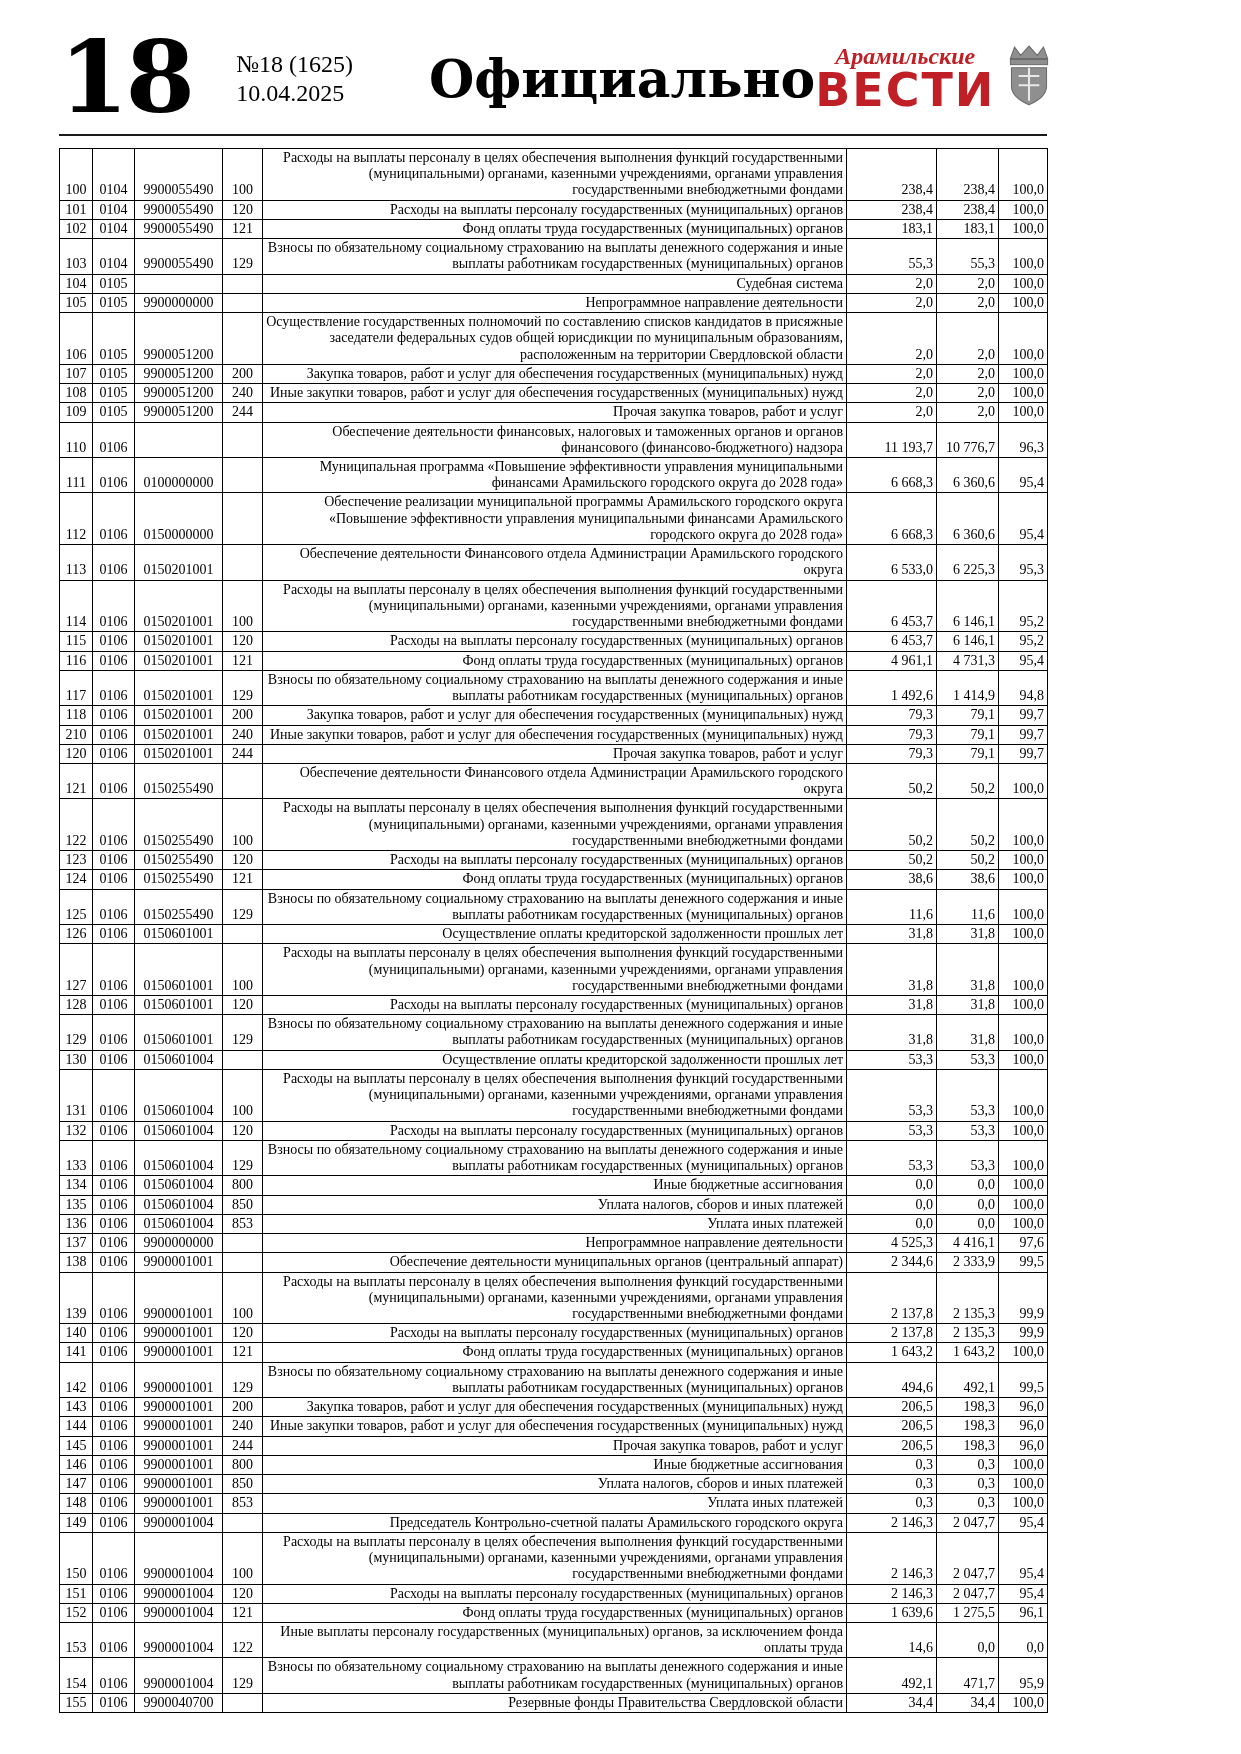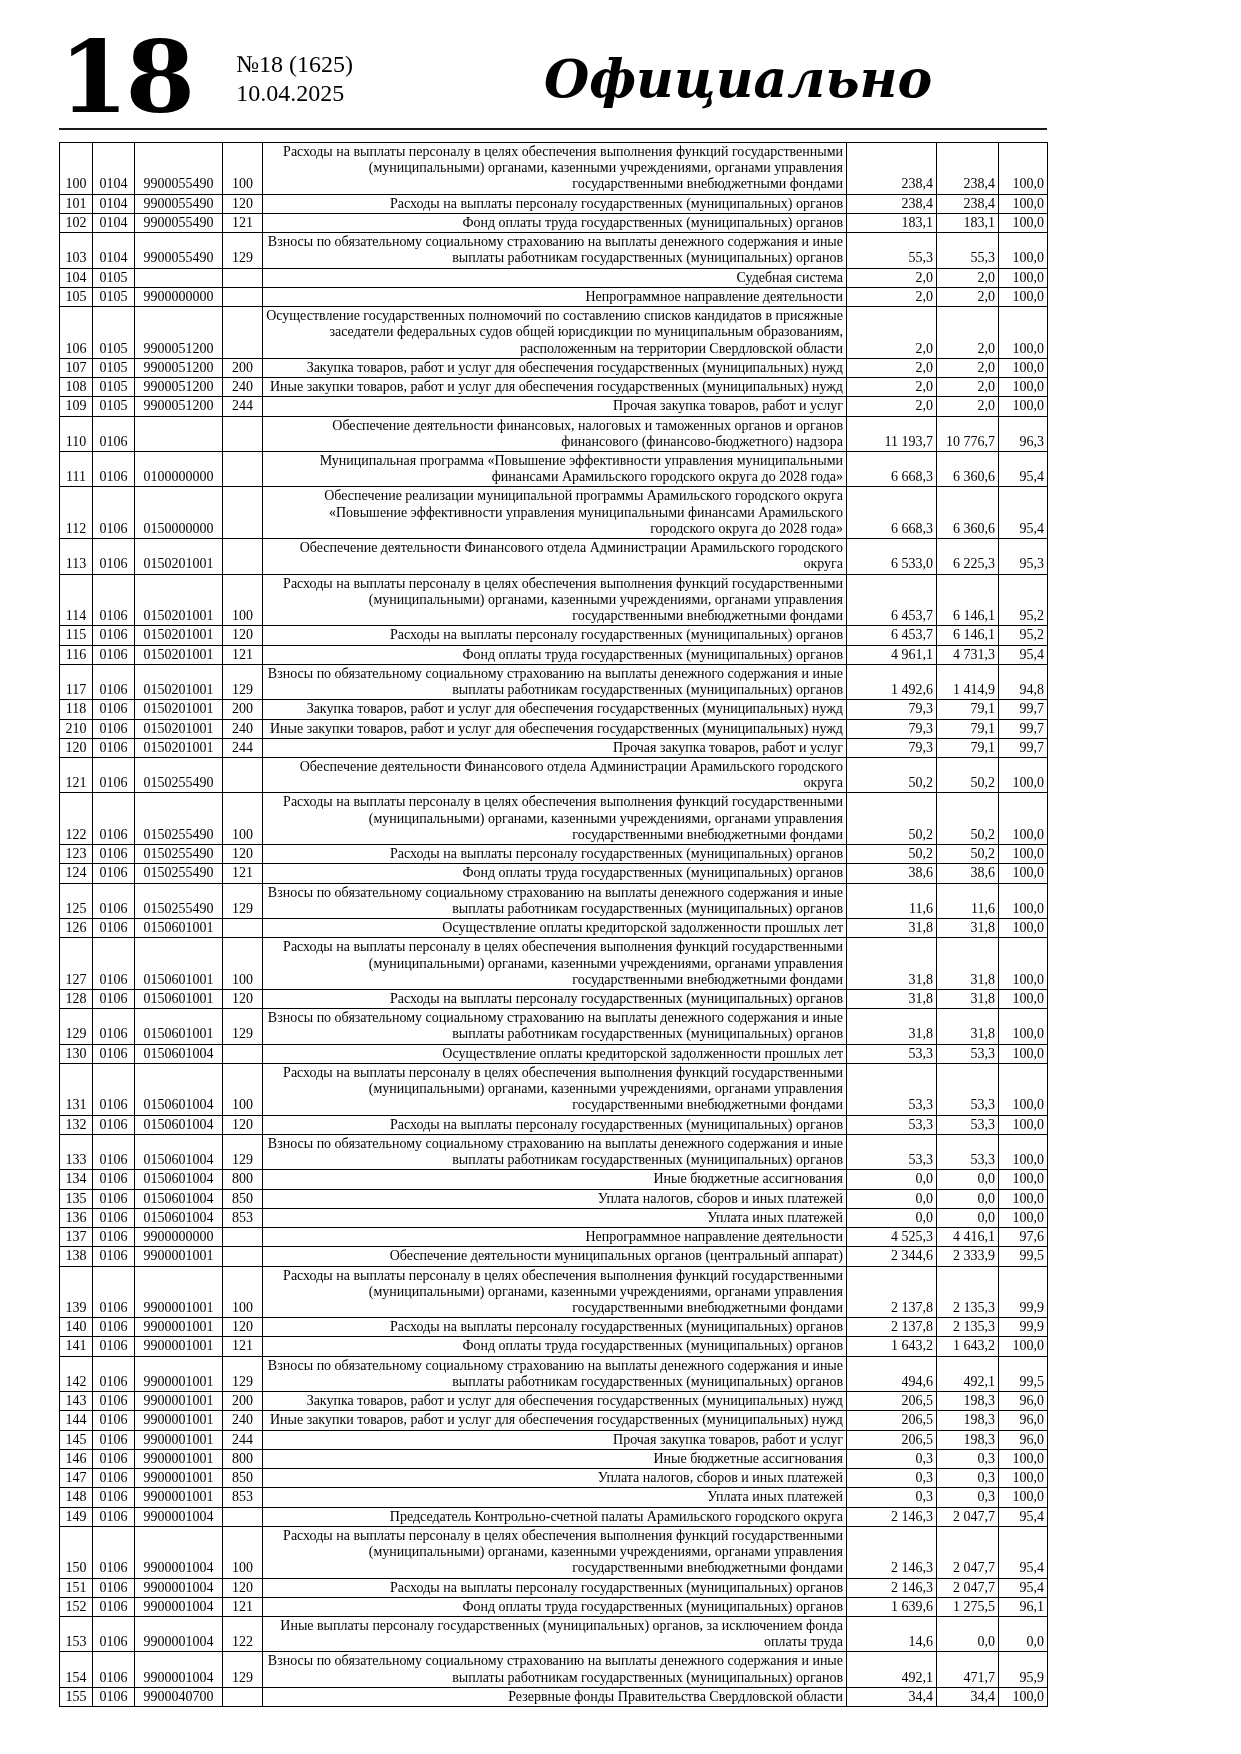--- a/index.html
+++ b/index.html
@@ -14,40 +14,39 @@
   .content {
     padding: 36px 0 0 59px;
     width: 1060px;
   }
   
   .masthead {
     display: flex;
     align-items: flex-start;
     width: 988px;
     border-bottom: 2px solid #1a1a1a;
-    padding-bottom: 10px;
+    padding-bottom: 16px;
   }
   .pagenum {
     font-family: "DejaVu Serif", serif;
     font-weight: bold;
     font-size: 100px;
     line-height: 0.82;
     letter-spacing: -3px;
   }
   .issue {
     margin: 14px 16px 0 44px;
     font-size: 24px;
     line-height: 1.22;
     white-space: nowrap;
   }
   .section-title {
     flex: 1;
     text-align: center;
     font-family: "DejaVu Serif", serif;
-    font-style: italic;
     font-weight: bold;
     font-size: 52px;
     margin-top: 12px;
     padding-left: 60px;
     white-space: nowrap;
   }
   .brand {
     display: flex;
     align-items: flex-start;
     gap: 10px;
@@ -98,20 +97,34 @@
 <div class="page">
   <div class="content">
 
     <header class="masthead">
       <div class="pagenum">18</div>
       <div class="issue">
         <div class="issue-no">№18 (1625)</div>
         <div class="issue-date">10.04.2025</div>
       </div>
       <div class="section-title">Официально</div>
+      <div class="brand">
+        <div class="brand-text">
+          <div class="brand-top">Арамильские</div>
+          <div class="brand-main">ВЕСТИ</div>
+        </div>
+        <svg class="crest" viewBox="0 0 44 62" aria-hidden="true">
+          <g fill="#8f8f8f" stroke="#6b6b6b" stroke-width="1">
+            <path d="M4 14 L8 3 L14 11 L22 2 L30 11 L36 3 L40 14 Z"></path>
+            <rect x="4" y="15" width="36" height="5"></rect>
+            <path d="M5 23 h34 v18 c0 9 -8 14 -17 18 c-9 -4 -17 -9 -17 -18 z"></path>
+          </g>
+          <path d="M12 31 h20 M12 40 h20 M22 23 v32" stroke="#e9e9e9" stroke-width="2" fill="none"></path>
+        </svg>
+      </div>
     </header>
 
     <table class="budget-table">
       <colgroup>
         <col style="width:33px">
         <col style="width:42px">
         <col style="width:88px">
         <col style="width:40px">
         <col style="width:584px">
         <col style="width:90px">

